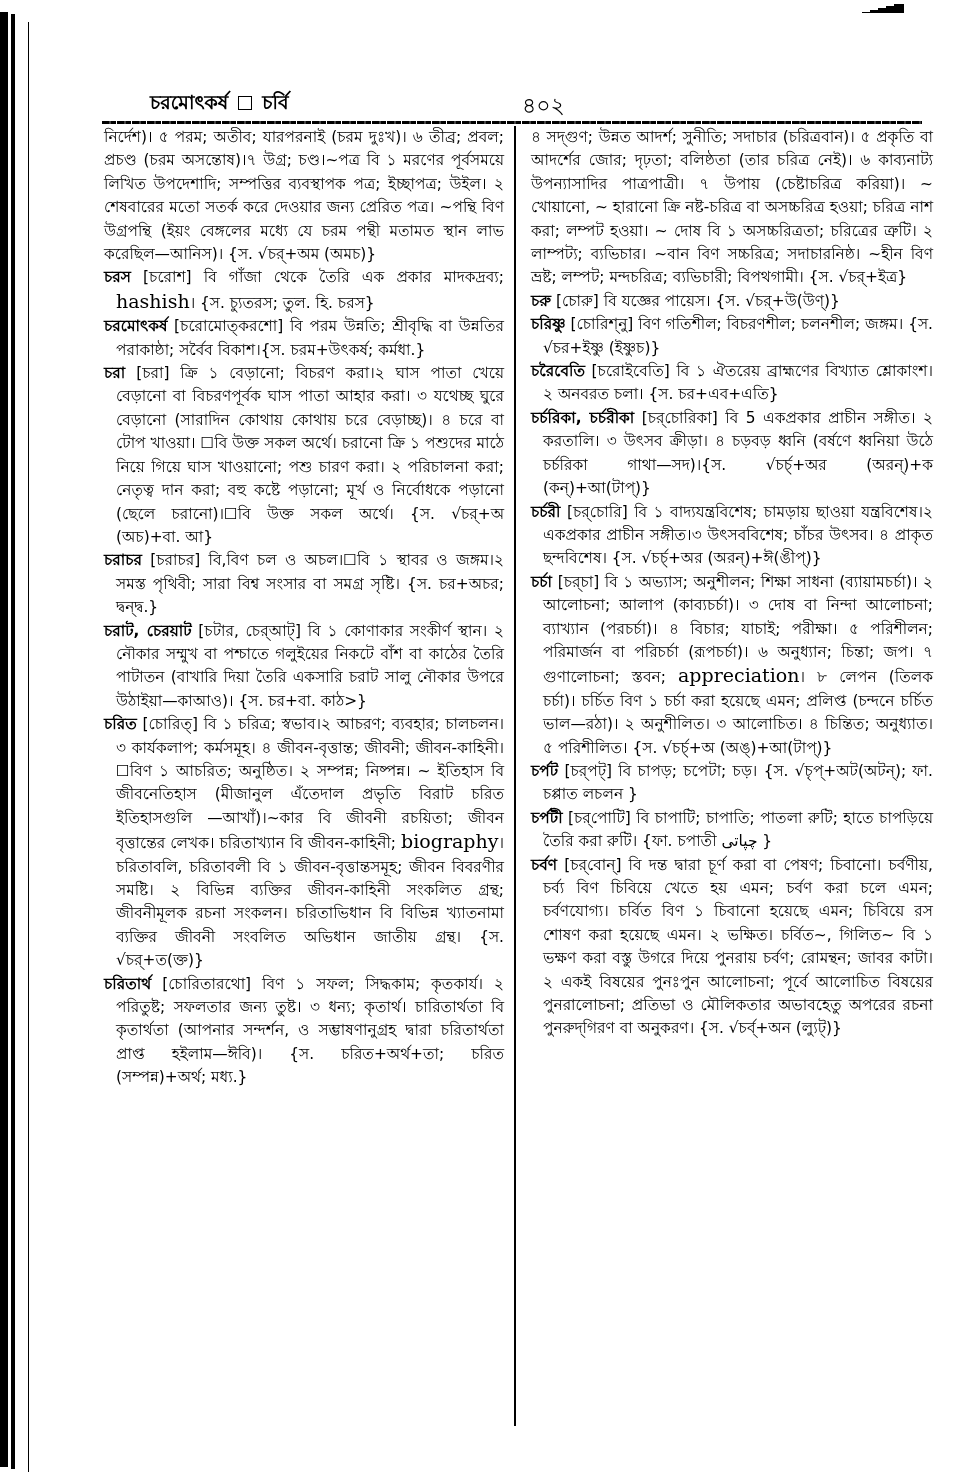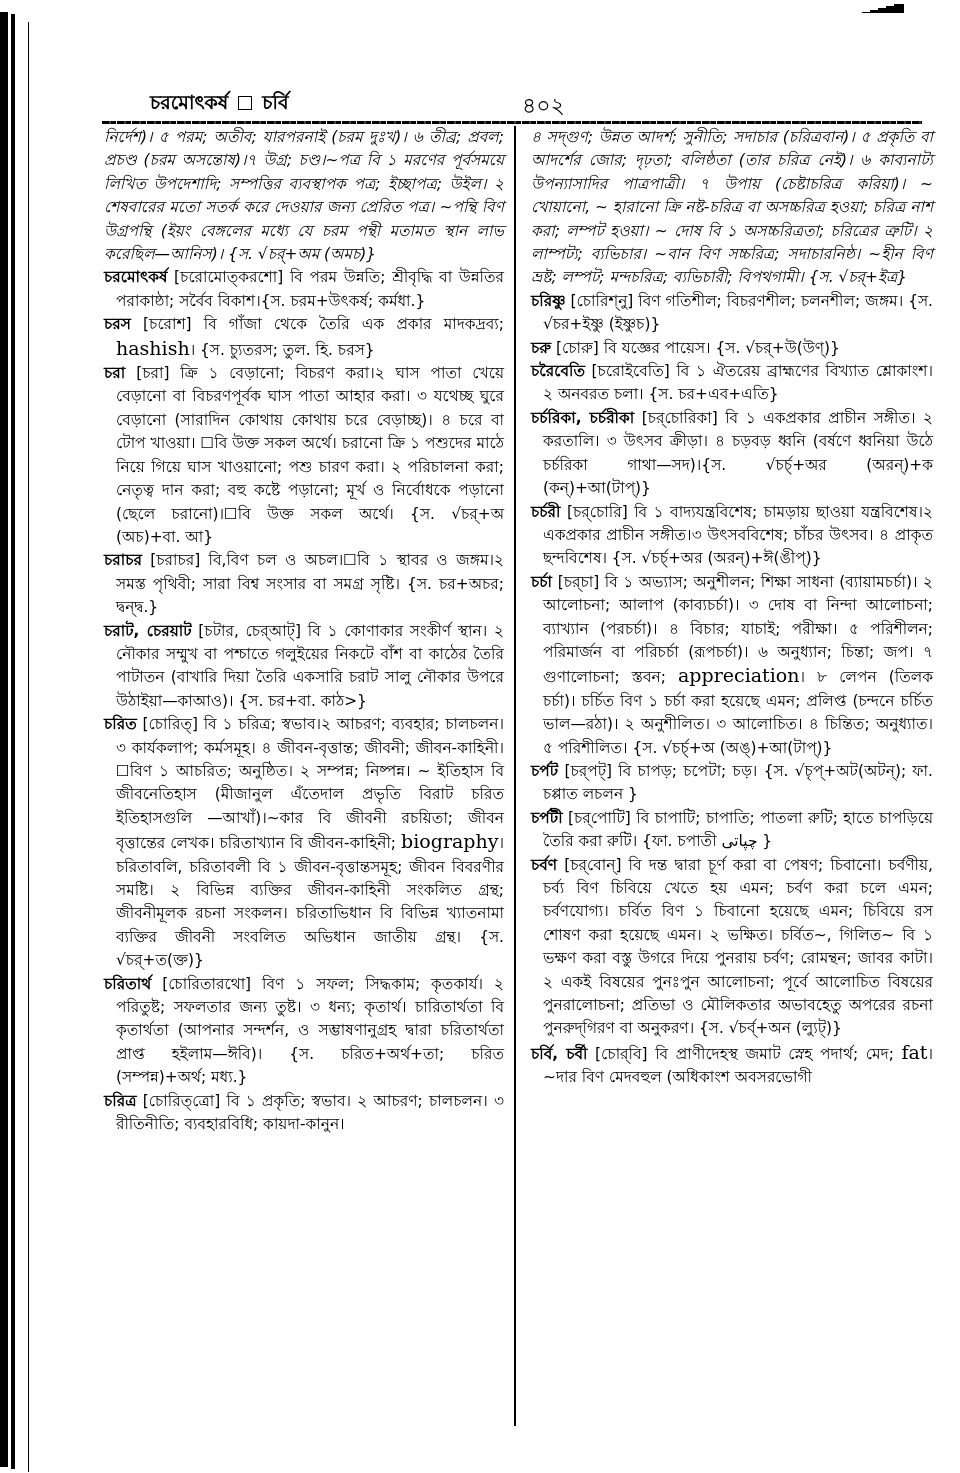--- a/index.html
+++ b/index.html
@@ -14,21 +14,21 @@
   .header .guide { position:absolute; left:0; top:0; font-size:19px; font-weight:bold; white-space:nowrap; }
   .header .box { display:inline-block; width:12px; height:12px; border:1.5px solid #000; margin:0 10px; vertical-align:-1px; }
   .header .pageno { position:absolute; left:372px; top:0; font-size:22px; }
   .header-rule { position:absolute; left:102px; top:121px; width:820px; height:3px;
                  background:repeating-linear-gradient(90deg,#000 0 7px,#444 7px 9px,#000 9px 14px,#fff 14px 15px); }
   .col-rule { position:absolute; left:514px; top:126px; width:2px; height:1300px; background:#000; }
   .col { position:absolute; top:126px; font-size:15.4px; line-height:23.4px; text-align:justify; }
   .col.left { left:104px; width:400px; }
   .col.right { left:531px; width:402px; }
   .entry { margin:0; padding-left:12px; text-indent:-12px; }
-  .entry.cont { padding-left:0; text-indent:0;font-style:italic; }
+  .entry.cont { padding-left:0; text-indent:0; }
   .hw { font-weight:bold; }
   .pron { }
   .en { font-family:"DejaVu Serif", serif; font-size:19px; }
 </style>
 </head>
 <body>
 
 <div class="spine-a"></div>
 <div class="spine-b"></div>
 <div class="spine-c"></div>
@@ -45,34 +45,32 @@
   <div class="guide">
     <span>চরমোৎকর্ষ</span><span class="box"></span><span>চর্বি</span>
   </div>
   <div class="pageno">৪০২</div>
 </div>
 <div class="header-rule"></div>
 <div class="col-rule"></div>
 
 <div class="col left" id="col-left">
     <p class="entry cont"><span>নির্দেশ)। ৫ পরম; অতীব; যারপরনাই (চরম দুঃখ)। ৬ তীব্র; প্রবল; প্রচণ্ড (চরম অসন্তোষ)।৭ উগ্র; চণ্ড।~পত্র বি ১ মরণের পূর্বসময়ে লিখিত উপদেশাদি; সম্পত্তির ব্যবস্থাপক পত্র; ইচ্ছাপত্র; উইল। ২ শেষবারের মতো সতর্ক করে দেওয়ার জন্য প্রেরিত পত্র। ~পন্থি বিণ উগ্রপন্থি (ইয়ং বেঙ্গলের মধ্যে যে চরম পন্থী মতামত স্থান লাভ করেছিল—আনিস)। {স. √চর্+অম (অমচ)}</span></p>
+    <p class="entry"><span class="hw">চরস</span> <span class="pron">[চরোশ]</span> <span>বি গাঁজা থেকে তৈরি এক প্রকার মাদকদ্রব্য;</span> <span class="en">hashish</span><span>। {স. চ্যুতরস; তুল. হি. চরস}</span></p>
     <p class="entry"><span class="hw">চরমোৎকর্ষ</span> <span class="pron">[চরোমোত্‌করশো]</span> <span>বি পরম উন্নতি; শ্রীবৃদ্ধি বা উন্নতির পরাকাষ্ঠা; সর্বৈব বিকাশ।{স. চরম+উৎকর্ষ; কর্মধা.}</span></p>
-    <p class="entry"><span class="hw">চরস</span> <span class="pron">[চরোশ]</span> <span>বি গাঁজা থেকে তৈরি এক প্রকার মাদকদ্রব্য;</span> <span class="en">hashish</span><span>। {স. চ্যুতরস; তুল. হি. চরস}</span></p>
     <p class="entry"><span class="hw">চরা</span> <span class="pron">[চরা]</span> <span>ক্রি ১ বেড়ানো; বিচরণ করা।২ ঘাস পাতা খেয়ে বেড়ানো বা বিচরণপূর্বক ঘাস পাতা আহার করা। ৩ যথেচ্ছ ঘুরে বেড়ানো (সারাদিন কোথায় কোথায় চরে বেড়াচ্ছ)। ৪ চরে বা টোপ খাওয়া। ☐বি উক্ত সকল অর্থে। চরানো ক্রি ১ পশুদের মাঠে নিয়ে গিয়ে ঘাস খাওয়ানো; পশু চারণ করা। ২ পরিচালনা করা; নেতৃত্ব দান করা; বহু কষ্টে পড়ানো; মূর্খ ও নির্বোধকে পড়ানো (ছেলে চরানো)।☐বি উক্ত সকল অর্থে। {স. √চর্+অ (অচ)+বা. আ}</span></p>
     <p class="entry"><span class="hw">চরাচর</span> <span class="pron">[চরাচর]</span> <span>বি,বিণ চল ও অচল।☐বি ১ স্থাবর ও জঙ্গম।২ সমস্ত পৃথিবী; সারা বিশ্ব সংসার বা সমগ্র সৃষ্টি। {স. চর+অচর; দ্বন্দ্ব.}</span></p>
     <p class="entry"><span class="hw">চরাট, চেরয়াট</span> <span class="pron">[চটার, চের্‌আট্‌]</span> <span>বি ১ কোণাকার সংকীর্ণ স্থান। ২ নৌকার সম্মুখ বা পশ্চাতে গলুইয়ের নিকটে বাঁশ বা কাঠের তৈরি পাটাতন (বাখারি দিয়া তৈরি একসারি চরাট সালু নৌকার উপরে উঠাইয়া—কাআও)। {স. চর+বা. কাঠ&gt;}</span></p>
     <p class="entry"><span class="hw">চরিত</span> <span class="pron">[চোরিত্‌]</span> <span>বি ১ চরিত্র; স্বভাব।২ আচরণ; ব্যবহার; চালচলন। ৩ কার্যকলাপ; কর্মসমূহ। ৪ জীবন-বৃত্তান্ত; জীবনী; জীবন-কাহিনী।☐বিণ ১ আচরিত; অনুষ্ঠিত। ২ সম্পন্ন; নিষ্পন্ন। ~ ইতিহাস বি জীবনেতিহাস (মীজানুল এঁতেদাল প্রভৃতি বিরাট চরিত ইতিহাসগুলি —আখাঁ)।~কার বি জীবনী রচয়িতা; জীবন বৃত্তান্তের লেখক। চরিতাখ্যান বি জীবন-কাহিনী;</span> <span class="en">biography</span><span>।চরিতাবলি, চরিতাবলী বি ১ জীবন-বৃত্তান্তসমূহ; জীবন বিবরণীর সমষ্টি। ২ বিভিন্ন ব্যক্তির জীবন-কাহিনী সংকলিত গ্রন্থ; জীবনীমূলক রচনা সংকলন। চরিতাভিধান বি বিভিন্ন খ্যাতনামা ব্যক্তির জীবনী সংবলিত অভিধান জাতীয় গ্রন্থ। {স. √চর্+ত(ক্ত)}</span></p>
     <p class="entry"><span class="hw">চরিতার্থ</span> <span class="pron">[চোরিতারথো]</span> <span>বিণ ১ সফল; সিদ্ধকাম; কৃতকার্য। ২ পরিতুষ্ট; সফলতার জন্য তুষ্ট। ৩ ধন্য; কৃতার্থ। চারিতার্থতা বি কৃতার্থতা (আপনার সন্দর্শন, ও সম্ভাষণানুগ্রহ দ্বারা চরিতার্থতা প্রাপ্ত হইলাম—ঈবি)। {স. চরিত+অর্থ+তা; চরিত (সম্পন্ন)+অর্থ; মধ্য.}</span></p>
-    <p class="entry"><span class="hw">চরিত্র</span> <span class="pron">[চোরিত্‌ত্রো]</span> <span>বি ১ প্রকৃতি; স্বভাব। ২ আচরণ; চালচলন। ৩ রীতিনীতি; ব্যবহারবিধি; কায়দা-কানুন।</span></p>
   </div>
 <div class="col right" id="col-right">
     <p class="entry cont"><span>৪ সদ্‌গুণ; উন্নত আদর্শ; সুনীতি; সদাচার (চরিত্রবান)। ৫ প্রকৃতি বা আদর্শের জোর; দৃঢ়তা; বলিষ্ঠতা (তার চরিত্র নেই)। ৬ কাব্যনাট্য উপন্যাসাদির পাত্রপাত্রী। ৭ উপায় (চেষ্টাচরিত্র করিয়া)। ~ খোয়ানো, ~ হারানো ক্রি নষ্ট-চরিত্র বা অসচ্চরিত্র হওয়া; চরিত্র নাশ করা; লম্পট হওয়া। ~ দোষ বি ১ অসচ্চরিত্রতা; চরিত্রের ত্রুটি। ২ লাম্পট্য; ব্যভিচার। ~বান বিণ সচ্চরিত্র; সদাচারনিষ্ঠ। ~হীন বিণ ভ্রষ্ট; লম্পট; মন্দচরিত্র; ব্যভিচারী; বিপথগামী। {স. √চর্+ইত্র}</span></p>
+    <p class="entry"><span class="hw">চরু</span> <span class="pron">[চোরু]</span> <span>বি যজ্ঞের পায়েস। {স. √চর্+উ(উণ্‌)}</span></p>
     <p class="entry"><span class="hw">চরিষ্ণু</span> <span class="pron">[চোরিশ্‌নু]</span> <span>বিণ গতিশীল; বিচরণশীল; চলনশীল; জঙ্গম। {স. √চর+ইষ্ণু (ইষ্ণুচ)}</span></p>
-    <p class="entry"><span class="hw">চরু</span> <span class="pron">[চোরু]</span> <span>বি যজ্ঞের পায়েস। {স. √চর্+উ(উণ্‌)}</span></p>
     <p class="entry"><span class="hw">চরৈবেতি</span> <span class="pron">[চরোইবেতি]</span> <span>বি ১ ঐতরেয় ব্রাহ্মণের বিখ্যাত শ্লোকাংশ। ২ অনবরত চলা। {স. চর+এব+এতি}</span></p>
-    <p class="entry"><span class="hw">চর্চরিকা, চর্চরীকা</span> <span class="pron">[চর্‌চোরিকা]</span> <span>বি ১ একপ্রকার প্রাচীন সঙ্গীত। ২ করতালি। ৩ উৎসব ক্রীড়া। ৪ চড়বড় ধ্বনি (বর্ষণে ধ্বনিয়া উঠে চর্চরিকা গাথা—সদ)।{স. √চর্চ্‌+অর (অরন্‌)+ক (কন্‌)+আ(টাপ্‌)}</span></p>
+    <p class="entry"><span class="hw">চর্চরিকা, চর্চরীকা</span> <span class="pron">[চর্‌চোরিকা]</span> <span>বি 5 একপ্রকার প্রাচীন সঙ্গীত। ২ করতালি। ৩ উৎসব ক্রীড়া। ৪ চড়বড় ধ্বনি (বর্ষণে ধ্বনিয়া উঠে চর্চরিকা গাথা—সদ)।{স. √চর্চ্‌+অর (অরন্‌)+ক (কন্‌)+আ(টাপ্‌)}</span></p>
     <p class="entry"><span class="hw">চর্চরী</span> <span class="pron">[চর্‌চোরি]</span> <span>বি ১ বাদ্যযন্ত্রবিশেষ; চামড়ায় ছাওয়া যন্ত্রবিশেষ।২ একপ্রকার প্রাচীন সঙ্গীত।৩ উৎসববিশেষ; চাঁচর উৎসব। ৪ প্রাকৃত ছন্দবিশেষ। {স. √চর্চ্‌+অর (অরন্‌)+ঈ(ঙীপ্‌)}</span></p>
     <p class="entry"><span class="hw">চর্চা</span> <span class="pron">[চর্‌চা]</span> <span>বি ১ অভ্যাস; অনুশীলন; শিক্ষা সাধনা (ব্যায়ামচর্চা)। ২ আলোচনা; আলাপ (কাব্যচর্চা)। ৩ দোষ বা নিন্দা আলোচনা; ব্যাখ্যান (পরচর্চা)। ৪ বিচার; যাচাই; পরীক্ষা। ৫ পরিশীলন; পরিমার্জন বা পরিচর্চা (রূপচর্চা)। ৬ অনুধ্যান; চিন্তা; জপ। ৭ গুণালোচনা; স্তবন;</span> <span class="en">appreciation</span><span>। ৮ লেপন (তিলক চর্চা)। চর্চিত বিণ ১ চর্চা করা হয়েছে এমন; প্রলিপ্ত (চন্দনে চর্চিত ভাল—রঠা)। ২ অনুশীলিত। ৩ আলোচিত। ৪ চিন্তিত; অনুধ্যাত।৫ পরিশীলিত। {স. √চর্চ্‌+অ (অঙ্‌)+আ(টাপ্‌)}</span></p>
     <p class="entry"><span class="hw">চর্পট</span> <span class="pron">[চর্‌পট্‌]</span> <span>বি চাপড়; চপেটা; চড়। {স. √চৃপ্‌+অট(অটন্‌); ফা. চপ্পাত লচলন }</span></p>
     <p class="entry"><span class="hw">চর্পটী</span> <span class="pron">[চর্‌পোটি]</span> <span>বি চাপাটি; চাপাতি; পাতলা রুটি; হাতে চাপড়িয়ে তৈরি করা রুটি। {ফা. চপাতী چپاتی }</span></p>
     <p class="entry"><span class="hw">চর্বণ</span> <span class="pron">[চর্‌বোন্‌]</span> <span>বি দন্ত দ্বারা চূর্ণ করা বা পেষণ; চিবানো। চর্বণীয়, চর্ব্য বিণ চিবিয়ে খেতে হয় এমন; চর্বণ করা চলে এমন; চর্বণযোগ্য। চর্বিত বিণ ১ চিবানো হয়েছে এমন; চিবিয়ে রস শোষণ করা হয়েছে এমন। ২ ভক্ষিত। চর্বিত~, গিলিত~ বি ১ ভক্ষণ করা বস্তু উগরে দিয়ে পুনরায় চর্বণ; রোমন্থন; জাবর কাটা। ২ একই বিষয়ের পুনঃপুন আলোচনা; পূর্বে আলোচিত বিষয়ের পুনরালোচনা; প্রতিভা ও মৌলিকতার অভাবহেতু অপরের রচনা পুনরুদ্‌গিরণ বা অনুকরণ। {স. √চর্ব্‌+অন (ল্যুট্‌)}</span></p>
-    <p class="entry"><span class="hw">চর্বি, চর্বী</span> <span class="pron">[চোর্‌বি]</span> <span>বি প্রাণীদেহস্থ জমাট স্নেহ পদার্থ; মেদ;</span> <span class="en">fat</span><span>। ~দার বিণ মেদবহুল (অধিকাংশ অবসরভোগী</span></p>
   </div>
 
 </body></html>

